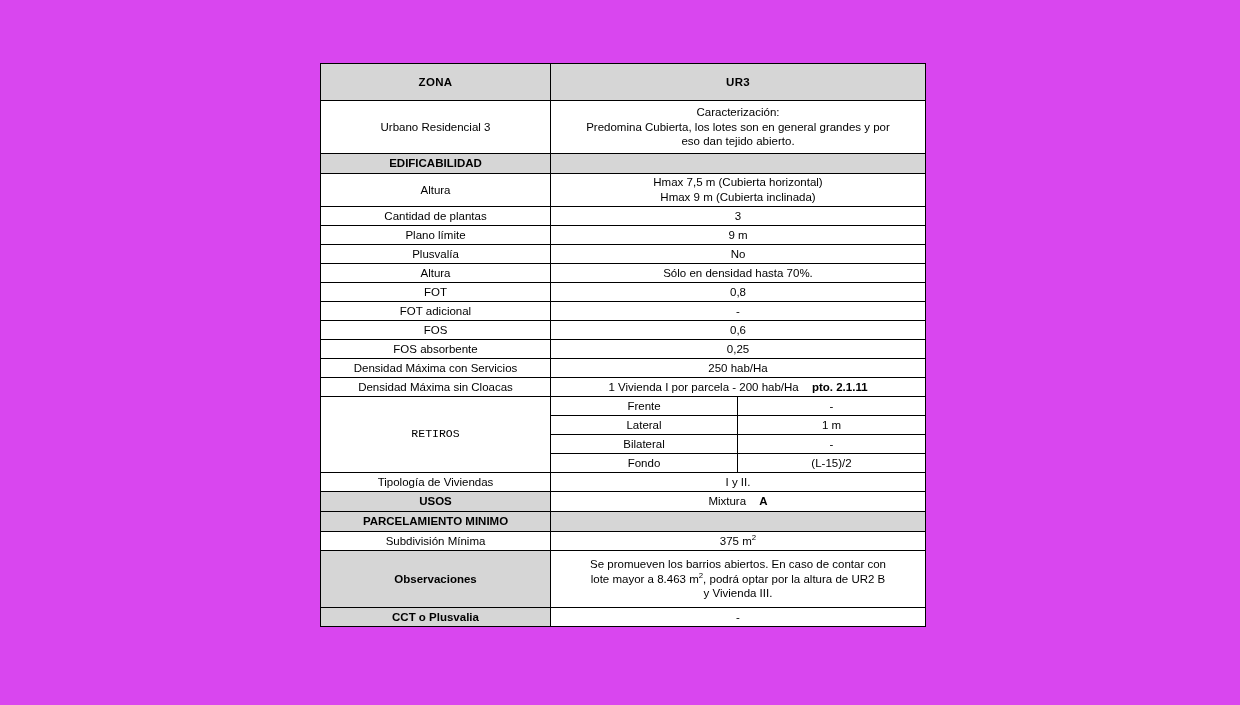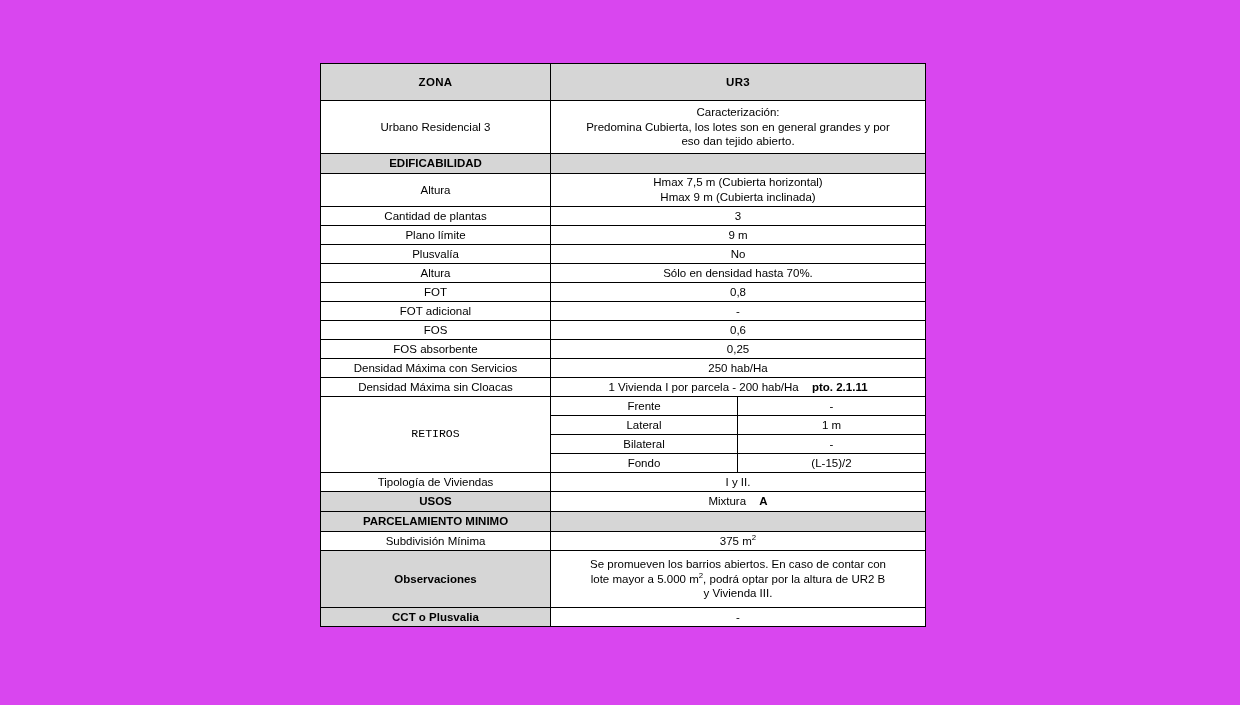--- a/index.html
+++ b/index.html
@@ -205,21 +205,21 @@
       </tr>
 
       <tr>
         <td class="row-compact">Subdivisión Mínima</td>
         <td class="row-compact" colspan="2"><span>375 m</span><sup>2</sup></td>
       </tr>
 
       <tr>
         <td class="shade bold row-obs">Observaciones</td>
         <td class="row-obs val-multiline" colspan="2">
-          <span>Se promueven los barrios abiertos. En caso de contar con</span><br><span>lote mayor a 5.000 m</span><sup>2</sup><span>, podrá optar por la altura de UR2 B</span><br><span>y Vivienda III.</span>
+          <span>Se promueven los barrios abiertos. En caso de contar con</span><br><span>lote mayor a 8.463 m</span><sup>2</sup><span>, podrá optar por la altura de UR2 B</span><br><span>y Vivienda III.</span>
         </td>
       </tr>
 
       <tr>
         <td class="shade bold row-compact">CCT o Plusvalia</td>
         <td class="row-compact" colspan="2">-</td>
       </tr>
 
     </tbody>
   </table>

